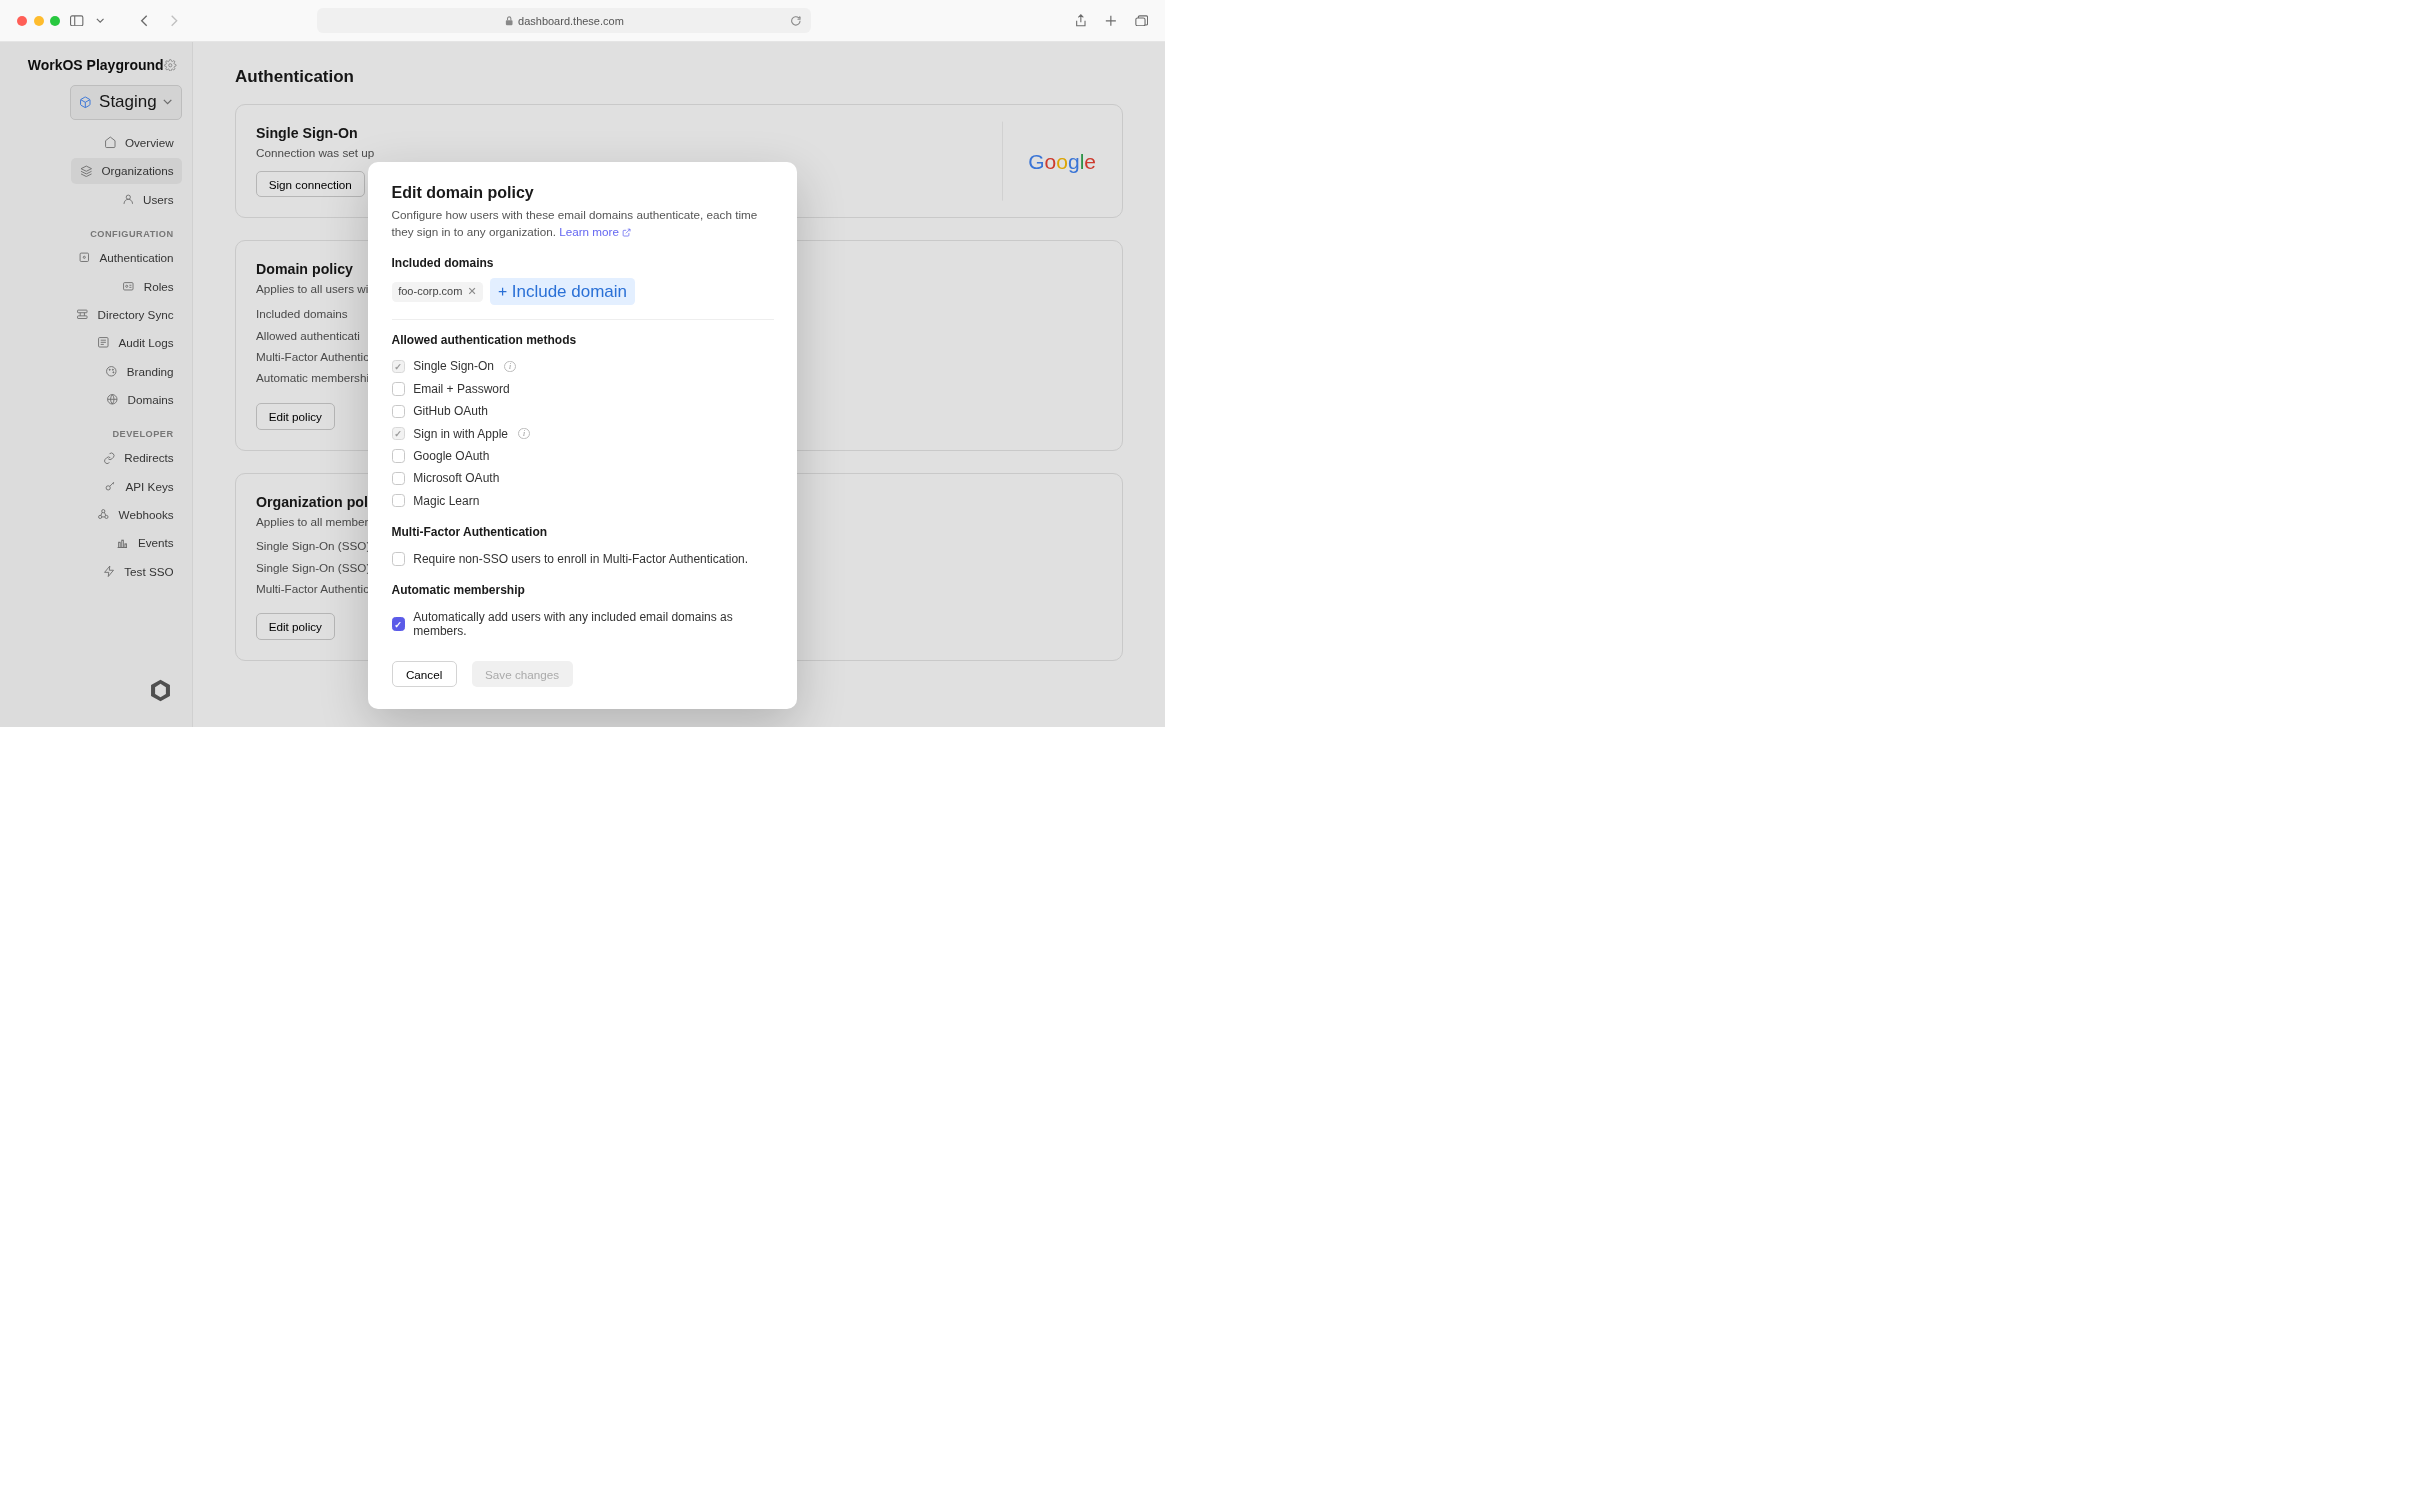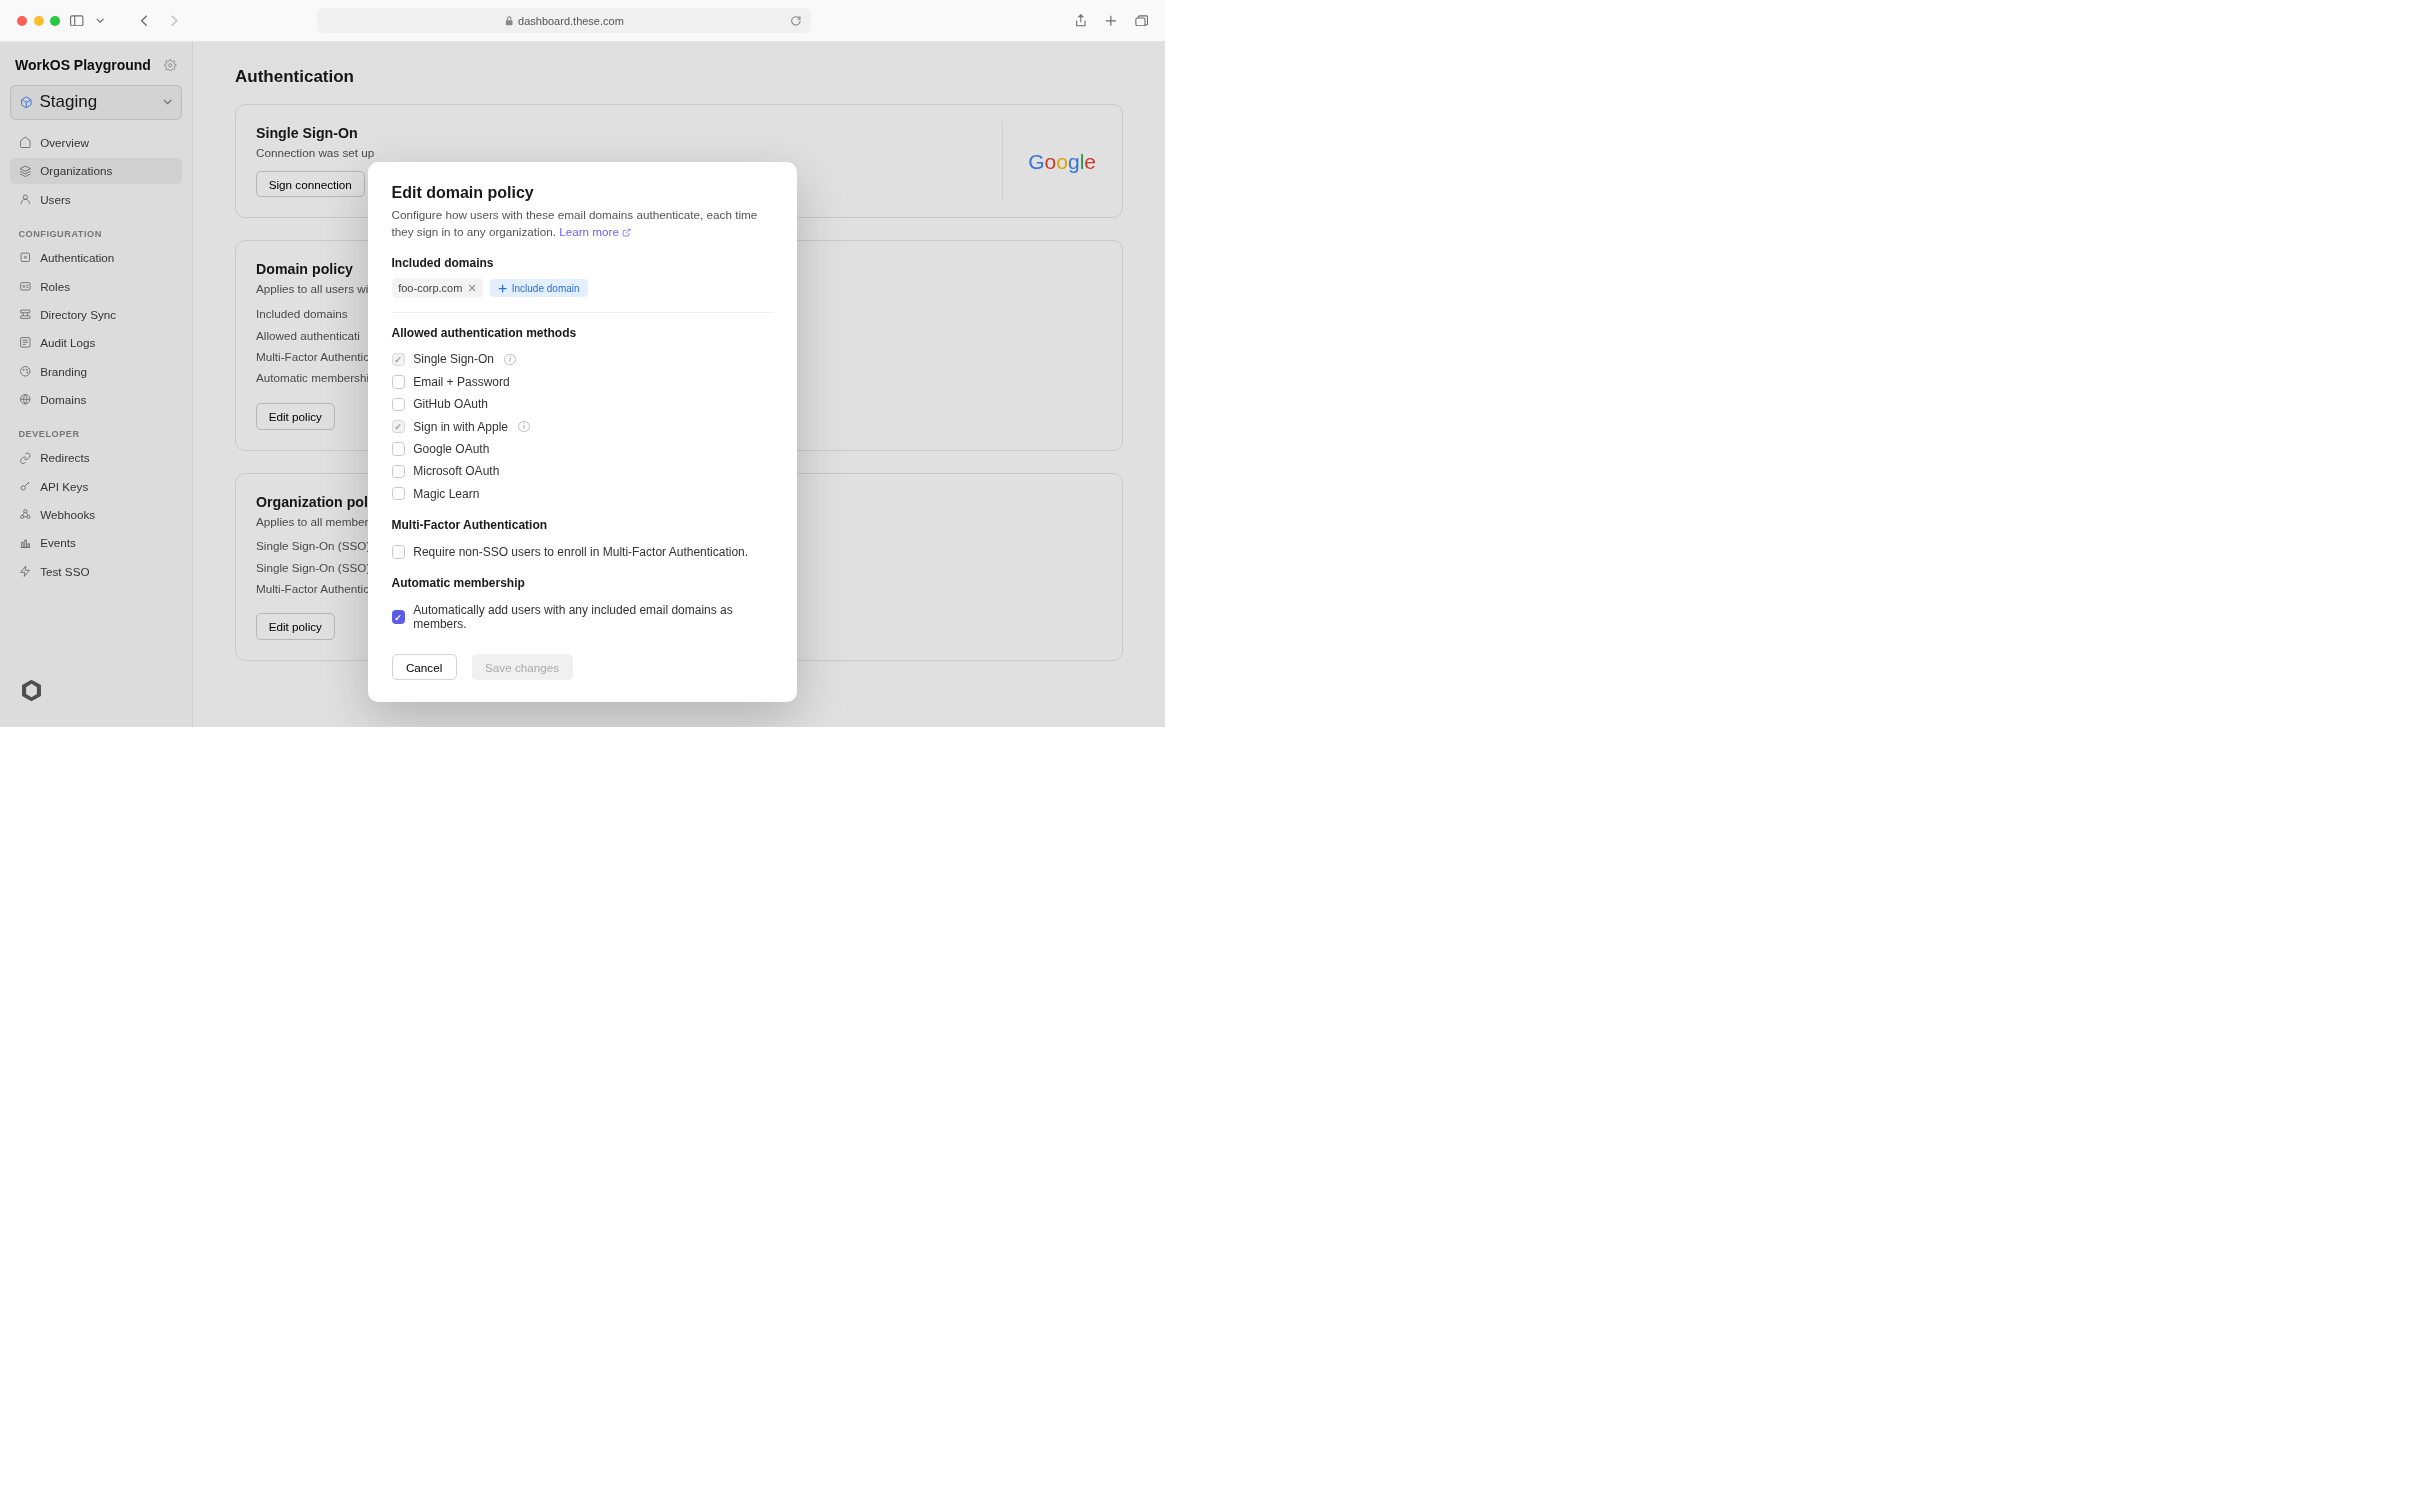--- a/index.html
+++ b/index.html
@@ -51,20 +51,21 @@
 
     
     .app { display: flex; height: calc(100% - 42px); position: relative; }
     .sidebar {
       width: 193px;
       background: #fbfbfb;
       border-right: 0.8px solid #ededed;
       padding: 15px 10px;
       display: flex;
       flex-direction: column;
+      align-items: flex-end;
     }
     .workspace-title {
       display: flex;
       align-items: center;
       justify-content: space-between;
       padding: 0 5px 11.7px;
     }
     .workspace-title h2 { font-size: 14px; font-weight: 600; color: #111; }
     .env-selector {
       display: flex; align-items: center; gap: 6.7px;
@@ -171,21 +172,21 @@
       font-size: 11px;
       color: #444;
     }
     .chip .x { color: #888; cursor: pointer; font-size: 11px; }
     .chip-add {
       display: inline-flex; align-items: center; gap: 4.2px;
       background: #e3efff;
       color: #2a70d6;
       border-radius: 4.2px;
       padding: 3.4px 8.4px;
-      font-size: 10px;
+      font-size: 17px;
       cursor: pointer;
     }
     .cb-row {
       display: flex; align-items: center; gap: 8.4px;
       padding: 4.2px 0;
       font-size: 12px;
       color: #333;
     }
     .cb {
       width: 13.4px; height: 13.4px;

